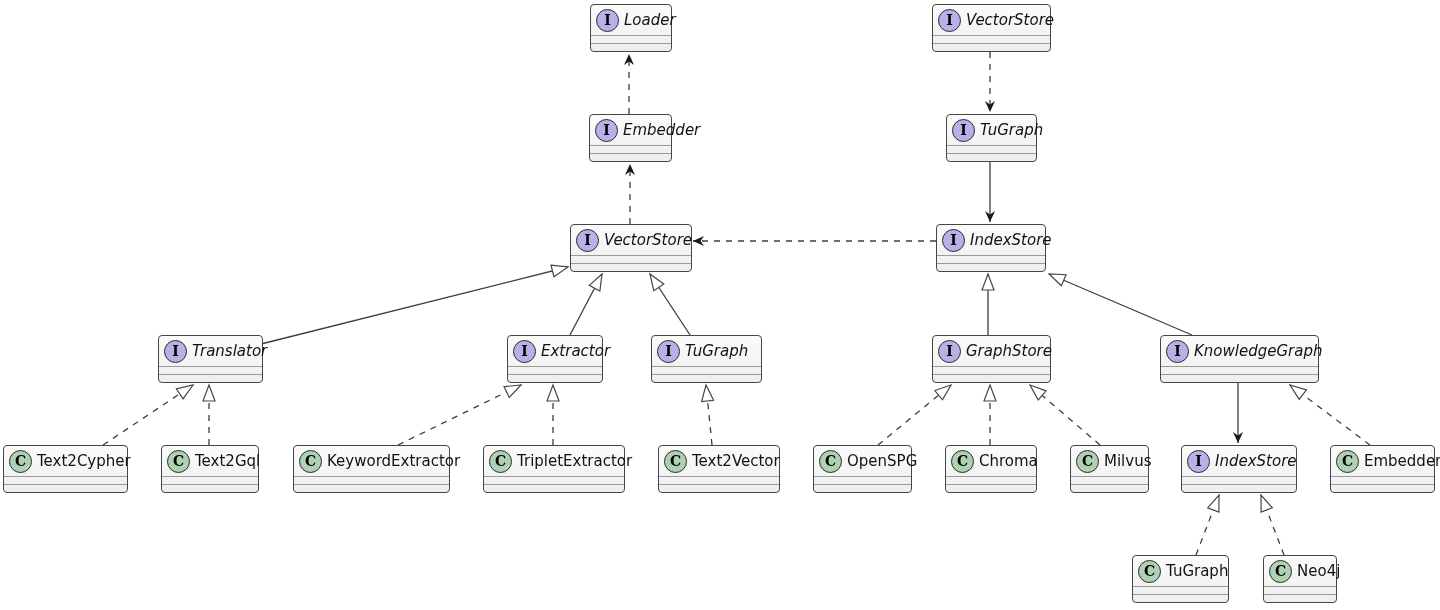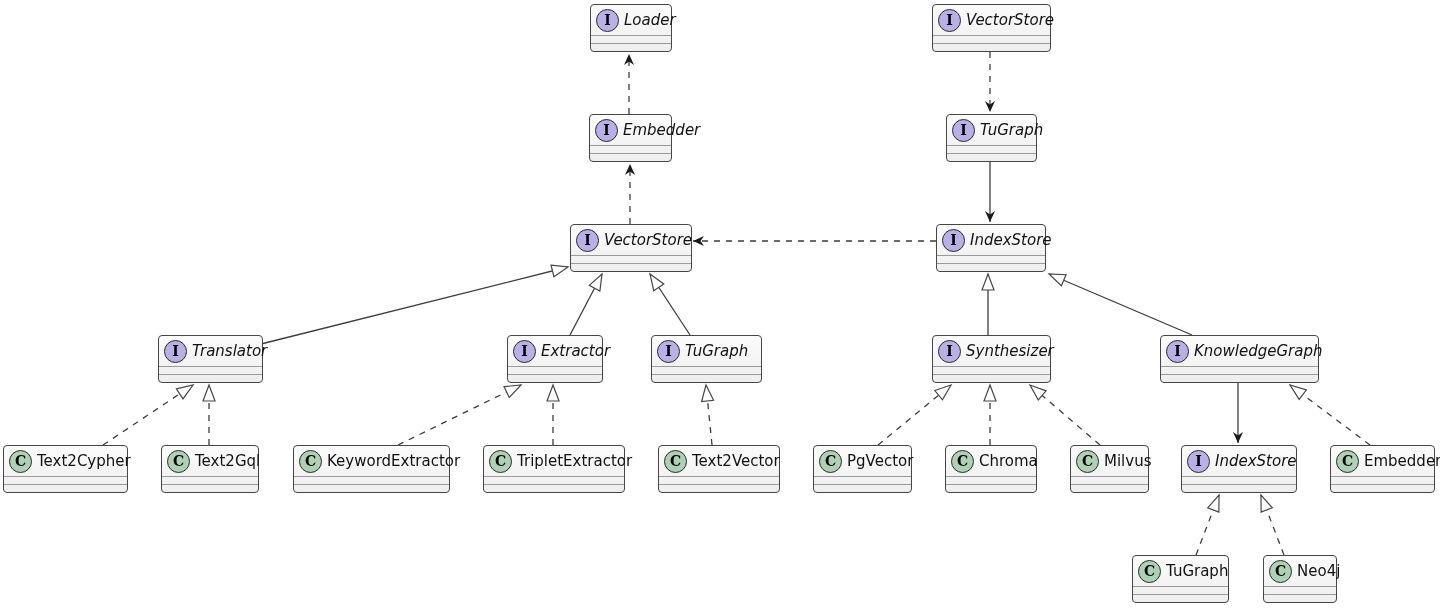--- a/index.html
+++ b/index.html
@@ -134,21 +134,21 @@
     <div class="node-title">
       <span class="badge badge-i">I</span>
       <span class="node-label">TuGraph</span>
     </div>
     <div class="compartment"></div>
     <div class="compartment"></div>
   </div>
   <div class="node interface" style="left:932px;top:335px;width:117px">
     <div class="node-title">
       <span class="badge badge-i">I</span>
-      <span class="node-label">Synthesizer</span>
+      <span class="node-label">GraphStore</span>
     </div>
     <div class="compartment"></div>
     <div class="compartment"></div>
   </div>
   <div class="node interface" style="left:1160px;top:335px;width:157px">
     <div class="node-title">
       <span class="badge badge-i">I</span>
       <span class="node-label">KnowledgeGraph</span>
     </div>
     <div class="compartment"></div>
@@ -191,21 +191,21 @@
     <div class="node-title">
       <span class="badge badge-c">C</span>
       <span class="node-label">Text2Vector</span>
     </div>
     <div class="compartment"></div>
     <div class="compartment"></div>
   </div>
   <div class="node class" style="left:813px;top:445px;width:97px">
     <div class="node-title">
       <span class="badge badge-c">C</span>
-      <span class="node-label">PgVector</span>
+      <span class="node-label">OpenSPG</span>
     </div>
     <div class="compartment"></div>
     <div class="compartment"></div>
   </div>
   <div class="node class" style="left:945px;top:445px;width:90px">
     <div class="node-title">
       <span class="badge badge-c">C</span>
       <span class="node-label">Chroma</span>
     </div>
     <div class="compartment"></div>

